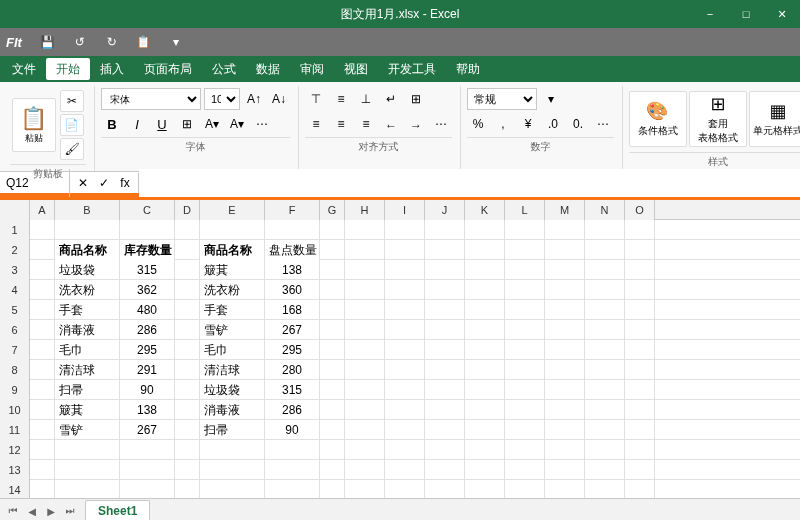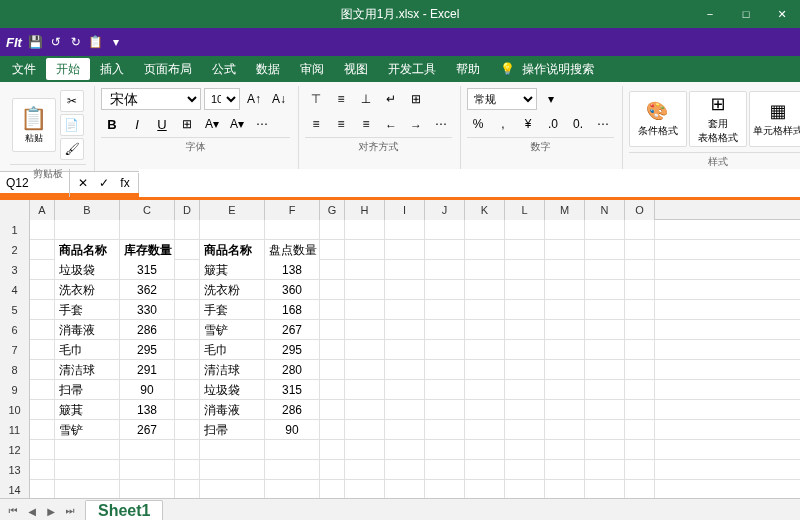--- a/index.html
+++ b/index.html
@@ -30,25 +30,25 @@
       align-items: center;
       justify-content: center;
       color: #fff;
       font-size: 11px;
       cursor: pointer;
     }
 
     
     .quick-toolbar {
       height: 28px;
-      background: #4c1d95;
+      background: #737373;
       display: flex;
       align-items: center;
       padding: 0 6px;
-      gap: 0;
+      gap: 12px;
     }
     .quick-toolbar .fit-text {
       color: #fff;
       font-size: 13px;
       font-style: italic;
       font-weight: bold;
       margin-right: 4px;
     }
     .qt-btn {
       width: 20px;
@@ -165,21 +165,21 @@
     .font-row {
       display: flex;
       align-items: center;
       gap: 3px;
     }
     .font-select {
       width: 100px;
       height: 22px;
       border: 1px solid #c8c8c8;
       background: #fff;
-      font-size: 14px;
+      font-size: 10px;
       padding: 0 4px;
       cursor: pointer;
     }
     .size-select {
       width: 36px;
       height: 22px;
       border: 1px solid #c8c8c8;
       background: #fff;
       font-size: 11px;
       padding: 0 2px;
@@ -359,21 +359,21 @@
       align-items: flex-end;
       padding: 0 4px;
       gap: 2px;
     }
     .sheet-tab {
       height: 20px;
       padding: 0 12px;
       background: #e0e0e0;
       border: 1px solid #c8c8c8;
       border-bottom: none;
-      font-size: 16px;
+      font-size: 12px;
       display: flex;
       align-items: center;
       cursor: pointer;
       border-radius: 2px 2px 0 0;
     }
     .sheet-tab.active {
       background: #fff;
       color: #217346;
       font-weight: bold;
     }
@@ -435,21 +435,20 @@
   <div class="menu-item">文件</div>
   <div class="menu-item active">开始</div>
   <div class="menu-item">插入</div>
   <div class="menu-item">页面布局</div>
   <div class="menu-item">公式</div>
   <div class="menu-item">数据</div>
   <div class="menu-item">审阅</div>
   <div class="menu-item">视图</div>
   <div class="menu-item">开发工具</div>
   <div class="menu-item">帮助</div>
-  <div class="menu-item">💡 操作说明搜索</div>
 </div>
 
 <div class="ribbon">
 
   <div class="ribbon-group">
     <div class="ribbon-row">
       <div class="paste-area">
         <div class="paste-icon-large">
           📋
           <div style="font-size:9px;">粘贴</div>
@@ -650,21 +649,21 @@
         <div class="grid-cell col-k"></div>
         <div class="grid-cell col-l"></div>
         <div class="grid-cell col-m"></div>
         <div class="grid-cell col-n"></div>
         <div class="grid-cell col-o"></div>
       </div>
       <div class="grid-row">
         <div class="grid-row-num">5</div>
         <div class="grid-cell col-a"></div>
         <div class="grid-cell col-b">手套</div>
-        <div class="grid-cell col-c center">330</div>
+        <div class="grid-cell col-c center">480</div>
         <div class="grid-cell col-d"></div>
         <div class="grid-cell col-e">手套</div>
         <div class="grid-cell col-f center">168</div>
         <div class="grid-cell col-g"></div>
         <div class="grid-cell col-h"></div>
         <div class="grid-cell col-i"></div>
         <div class="grid-cell col-j"></div>
         <div class="grid-cell col-k"></div>
         <div class="grid-cell col-l"></div>
         <div class="grid-cell col-m"></div>

